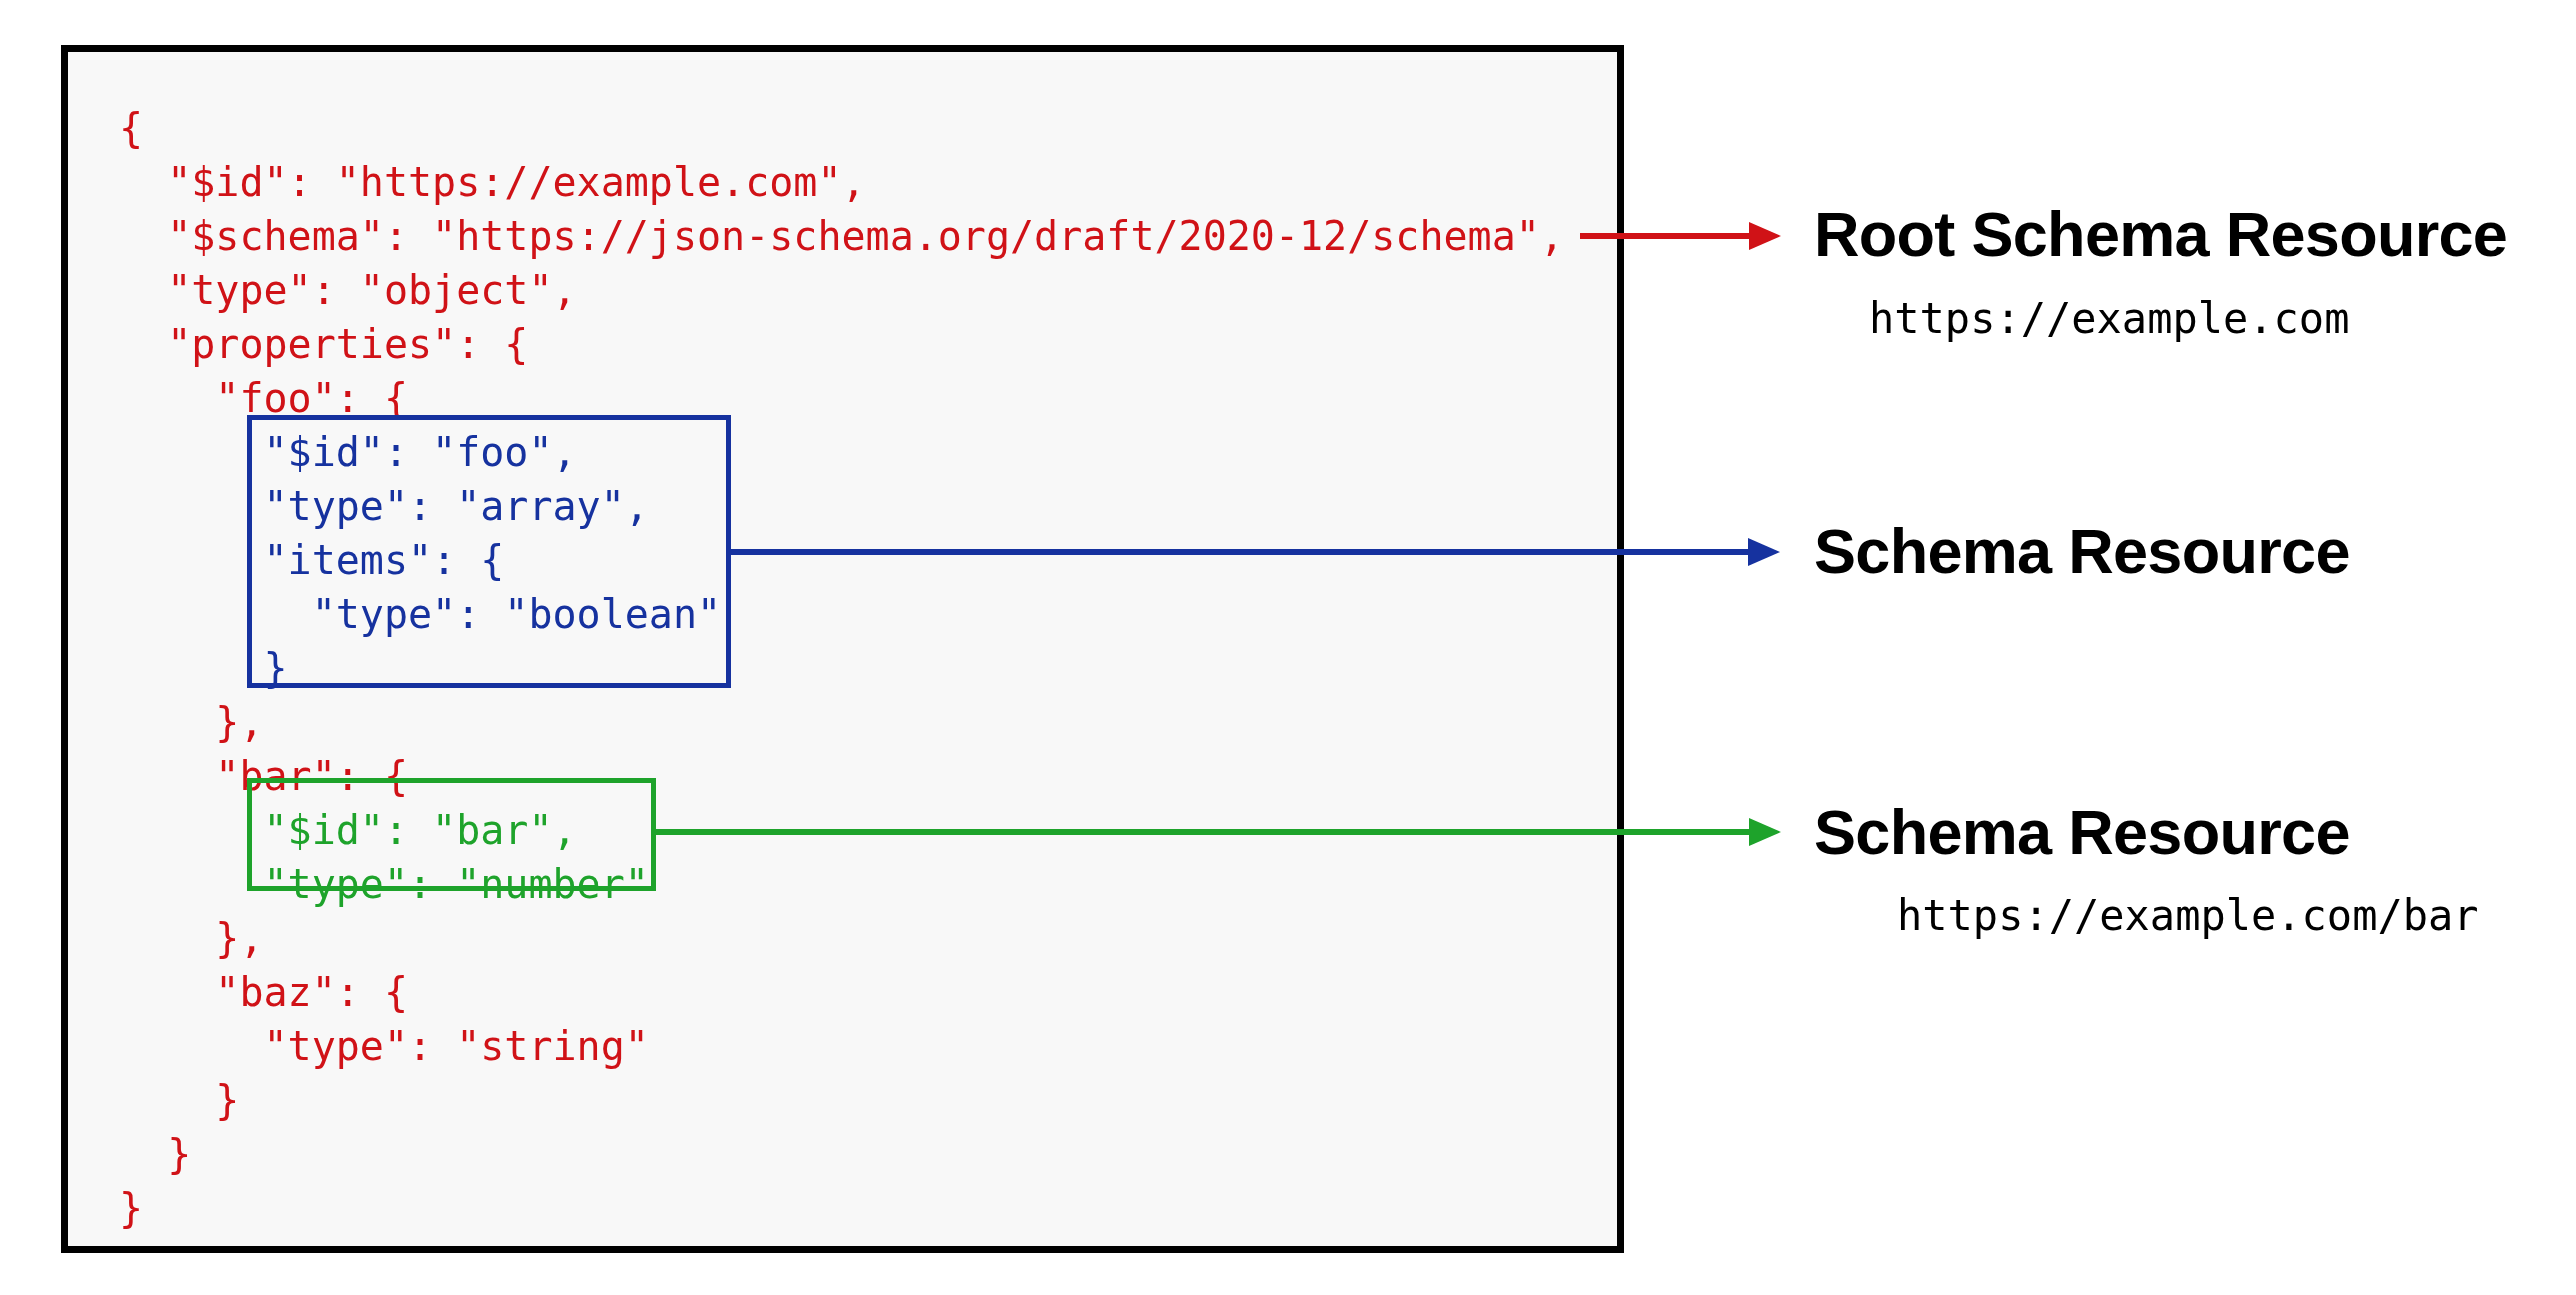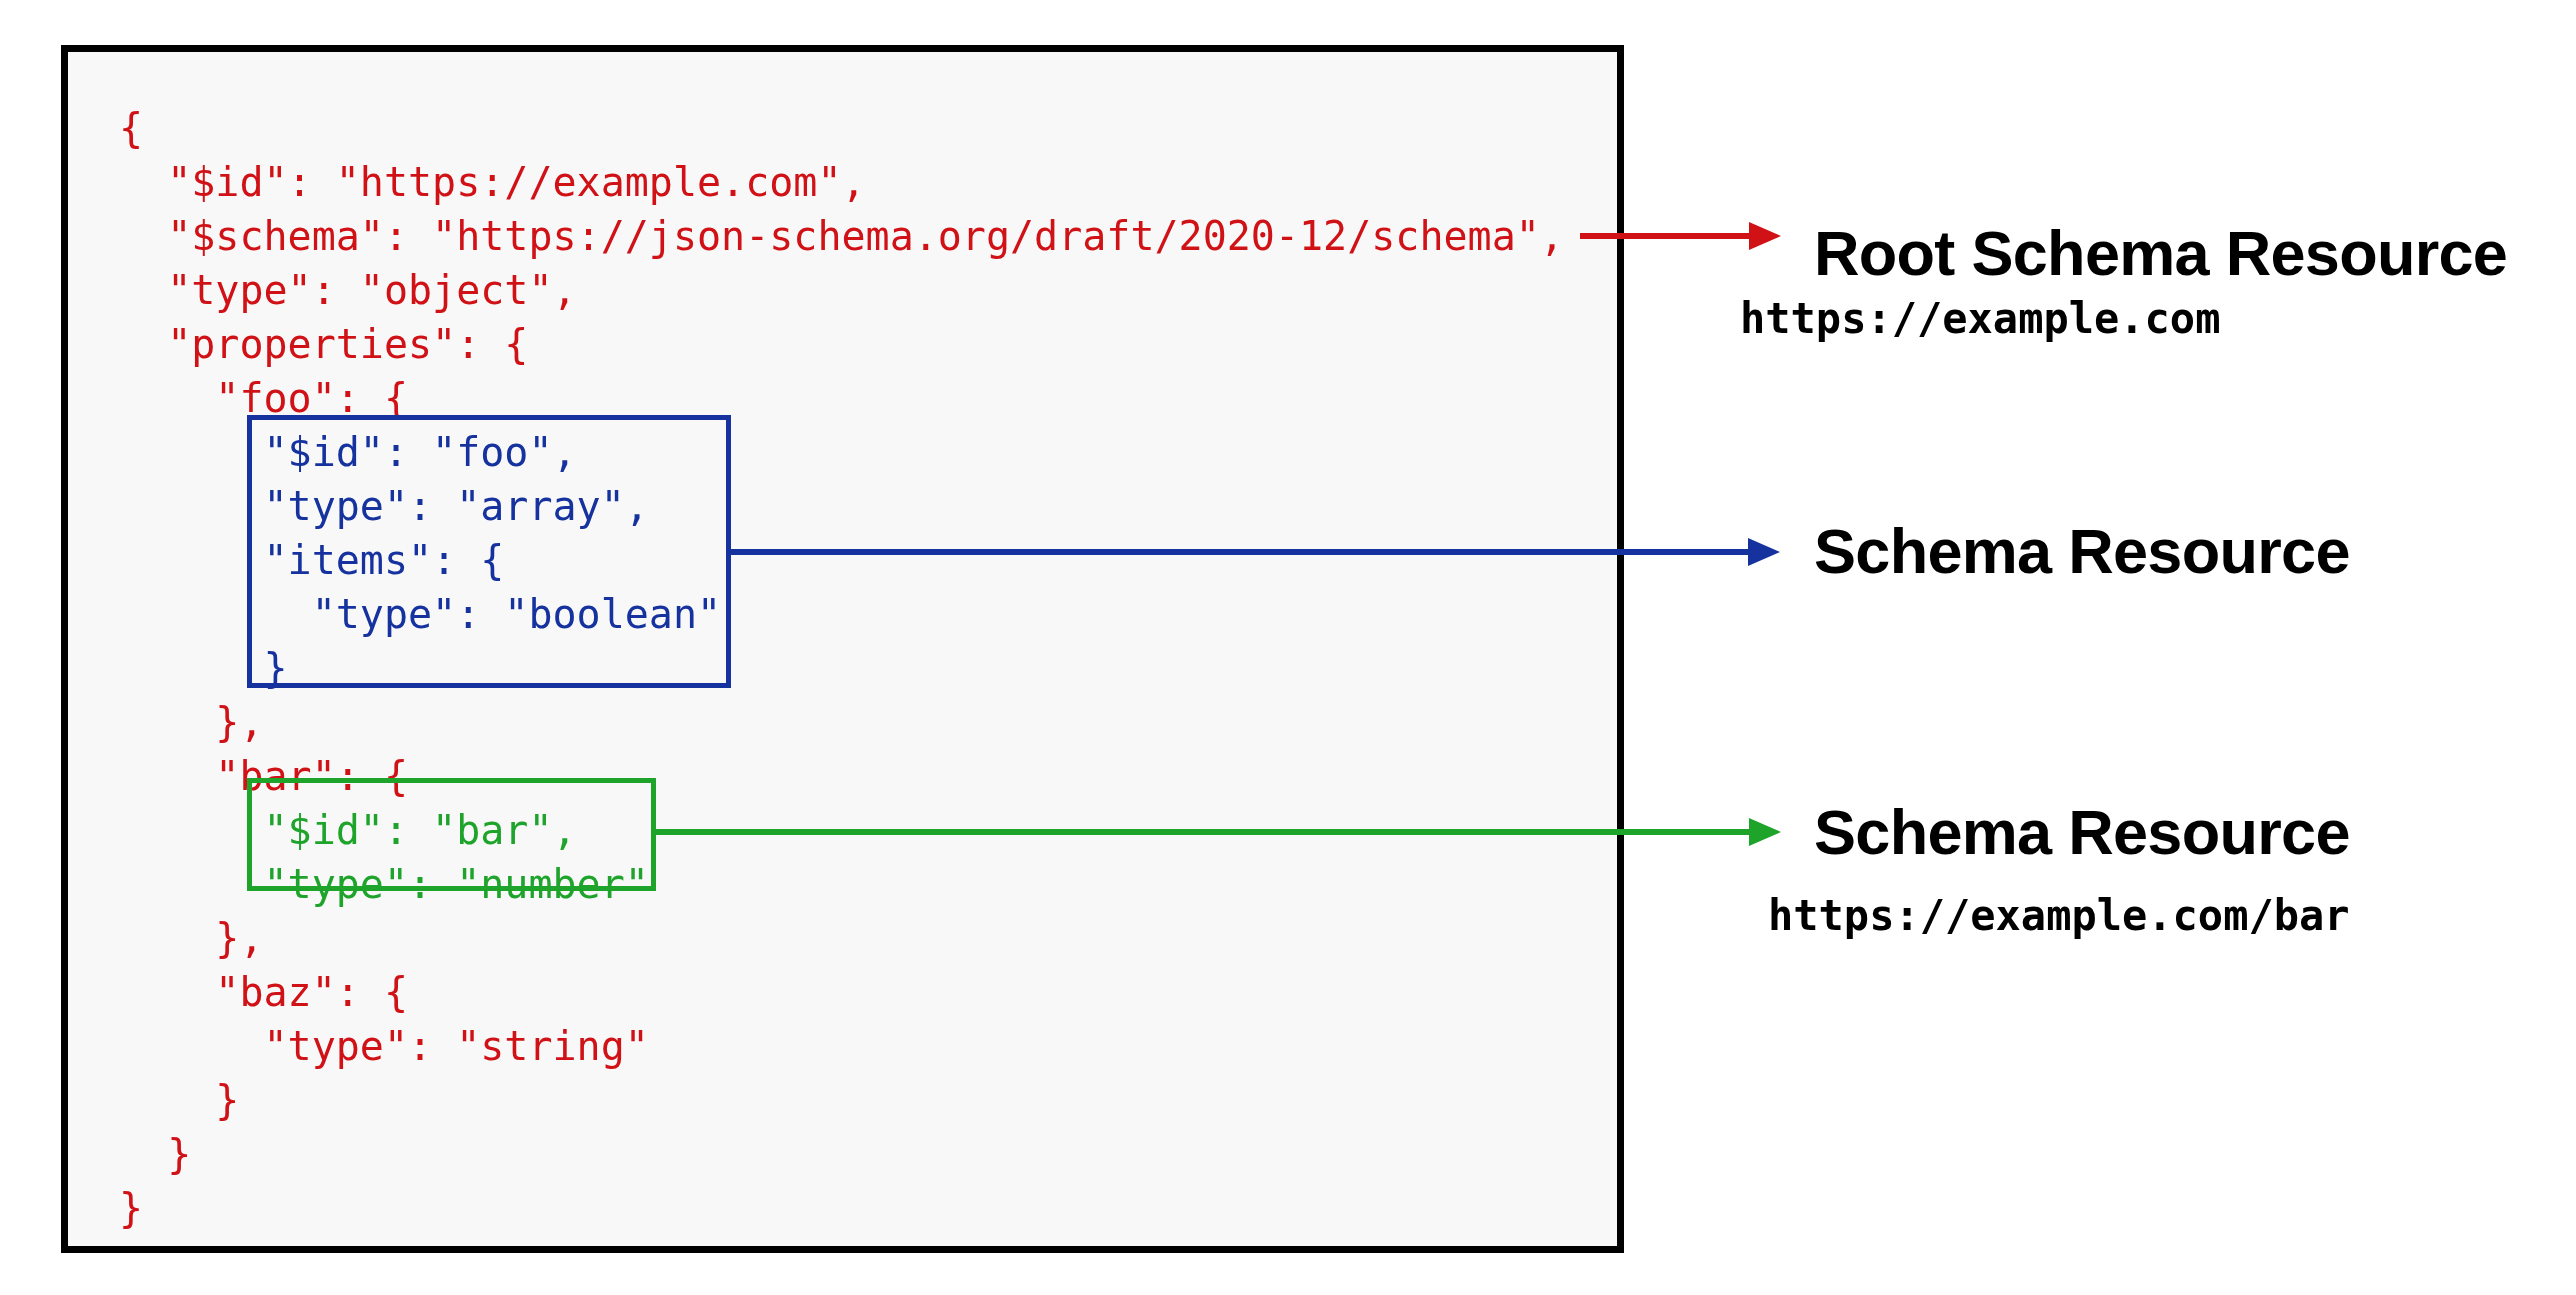--- a/index.html
+++ b/index.html
@@ -83,28 +83,27 @@
   .label-title {
     position: absolute; left: 1814px;
     font-family: "Liberation Sans", sans-serif;
     font-weight: 700;
     font-size: 63px; line-height: 63px;
     color: var(--heading);
     white-space: nowrap;
     letter-spacing: -0.7px;
   }
   .label-url {
-    position: absolute; left: 1740px;
+    position: absolute; left: 1869px;
     font-family: "DejaVu Sans Mono", monospace;
     font-size: 42px; line-height: 42px;
     color: var(--heading);
     white-space: nowrap;
-    font-weight: bold;
   }
-  .label-title.t1 { top: 203px; margin-top: 19px; }
+  .label-title.t1 { top: 203px; }
   .label-url.u1   { top: 298px; }
   .label-title.t2 { top: 520px; }
   .label-url.u2   { top: 615px; }
   .label-title.t3 { top: 801px; }
   .label-url.u3   { top: 895px; margin-left: 28px; }
 </style>
 </head>
 <body>
 
 <div class="stage">

